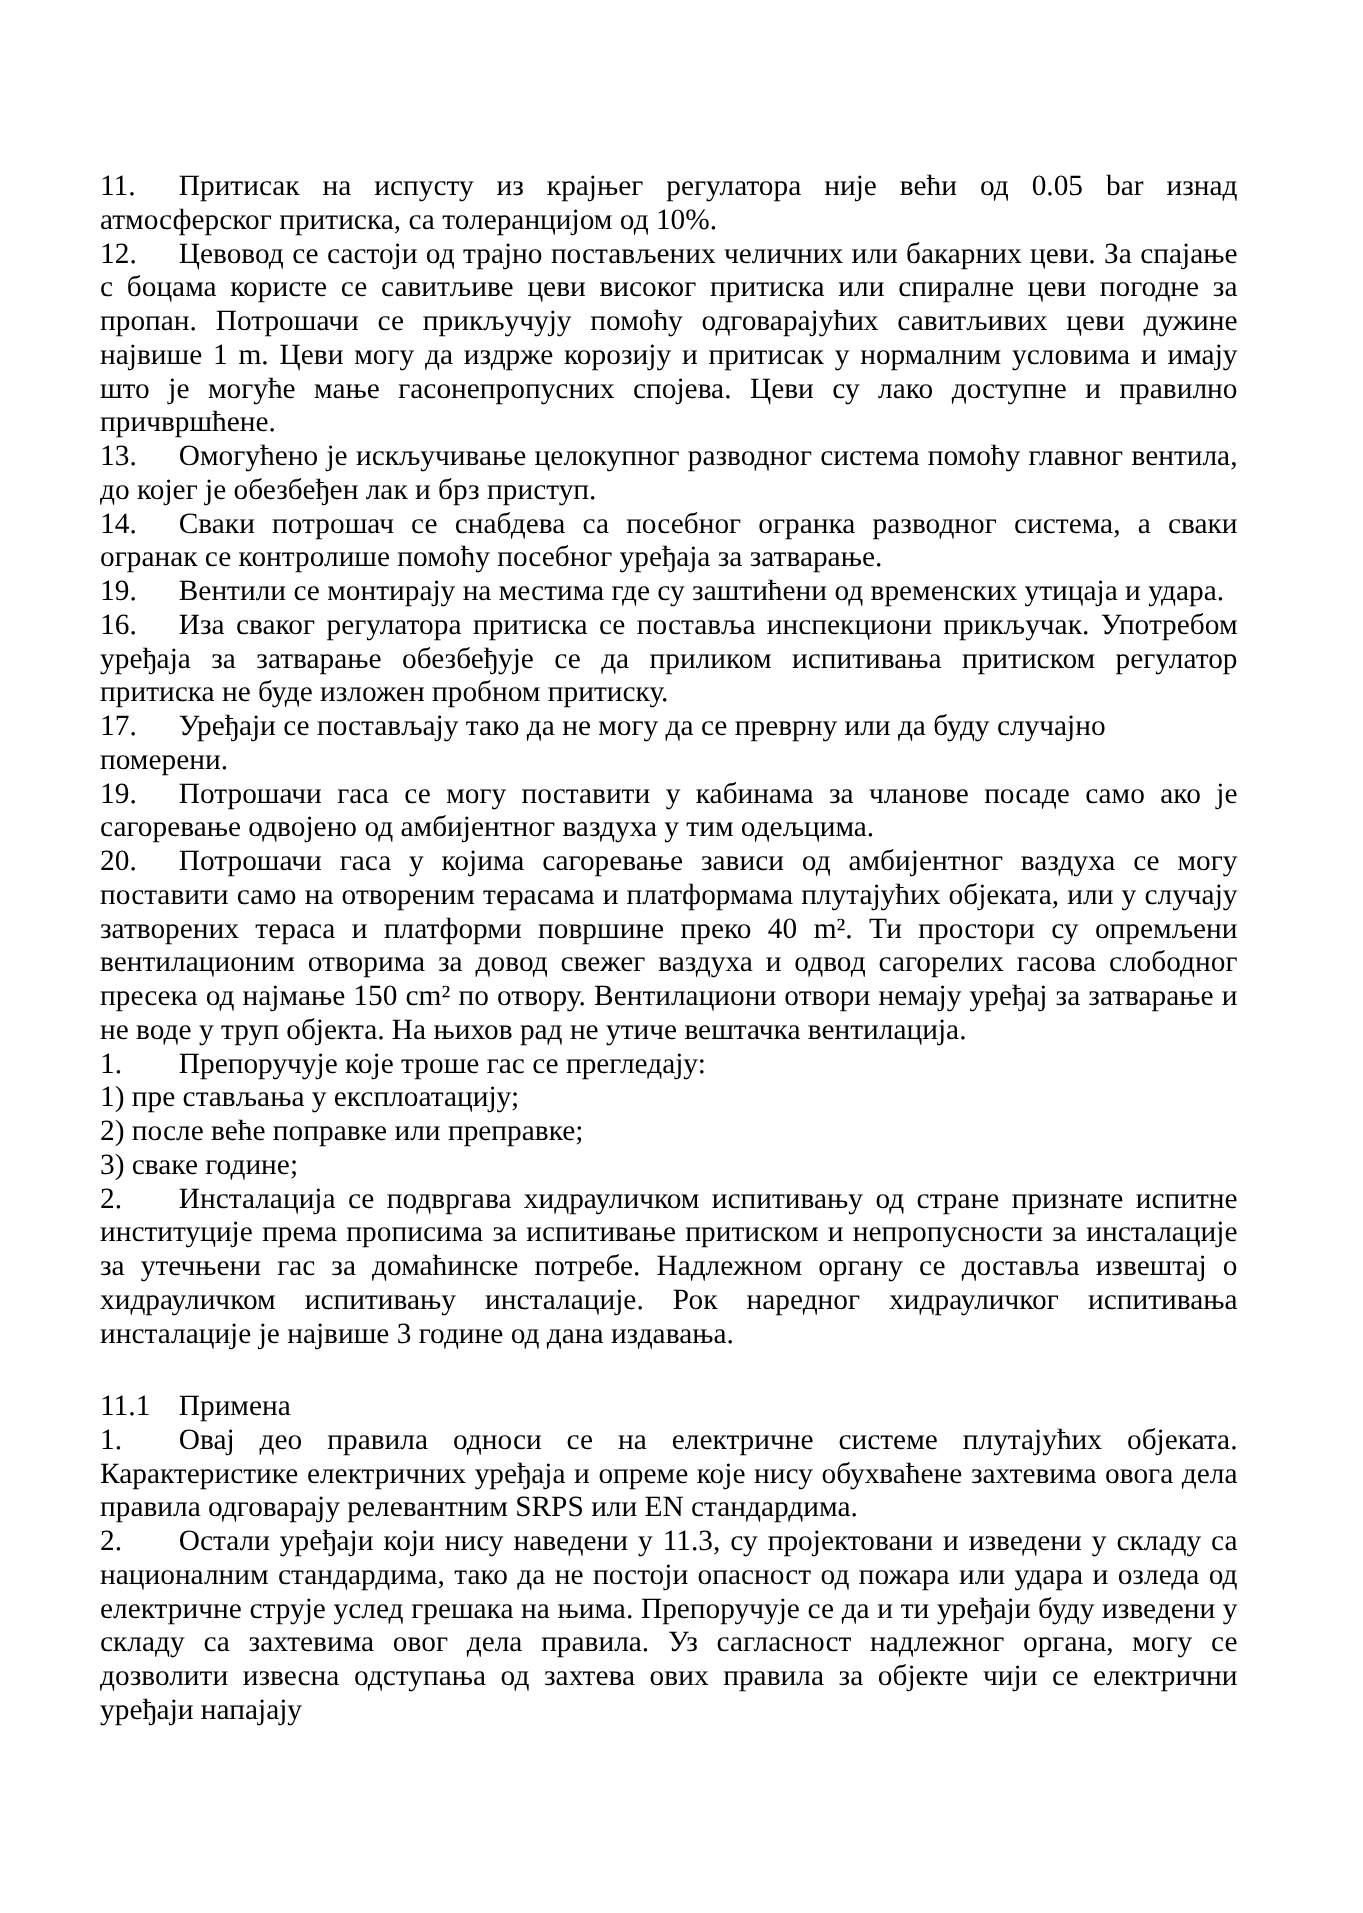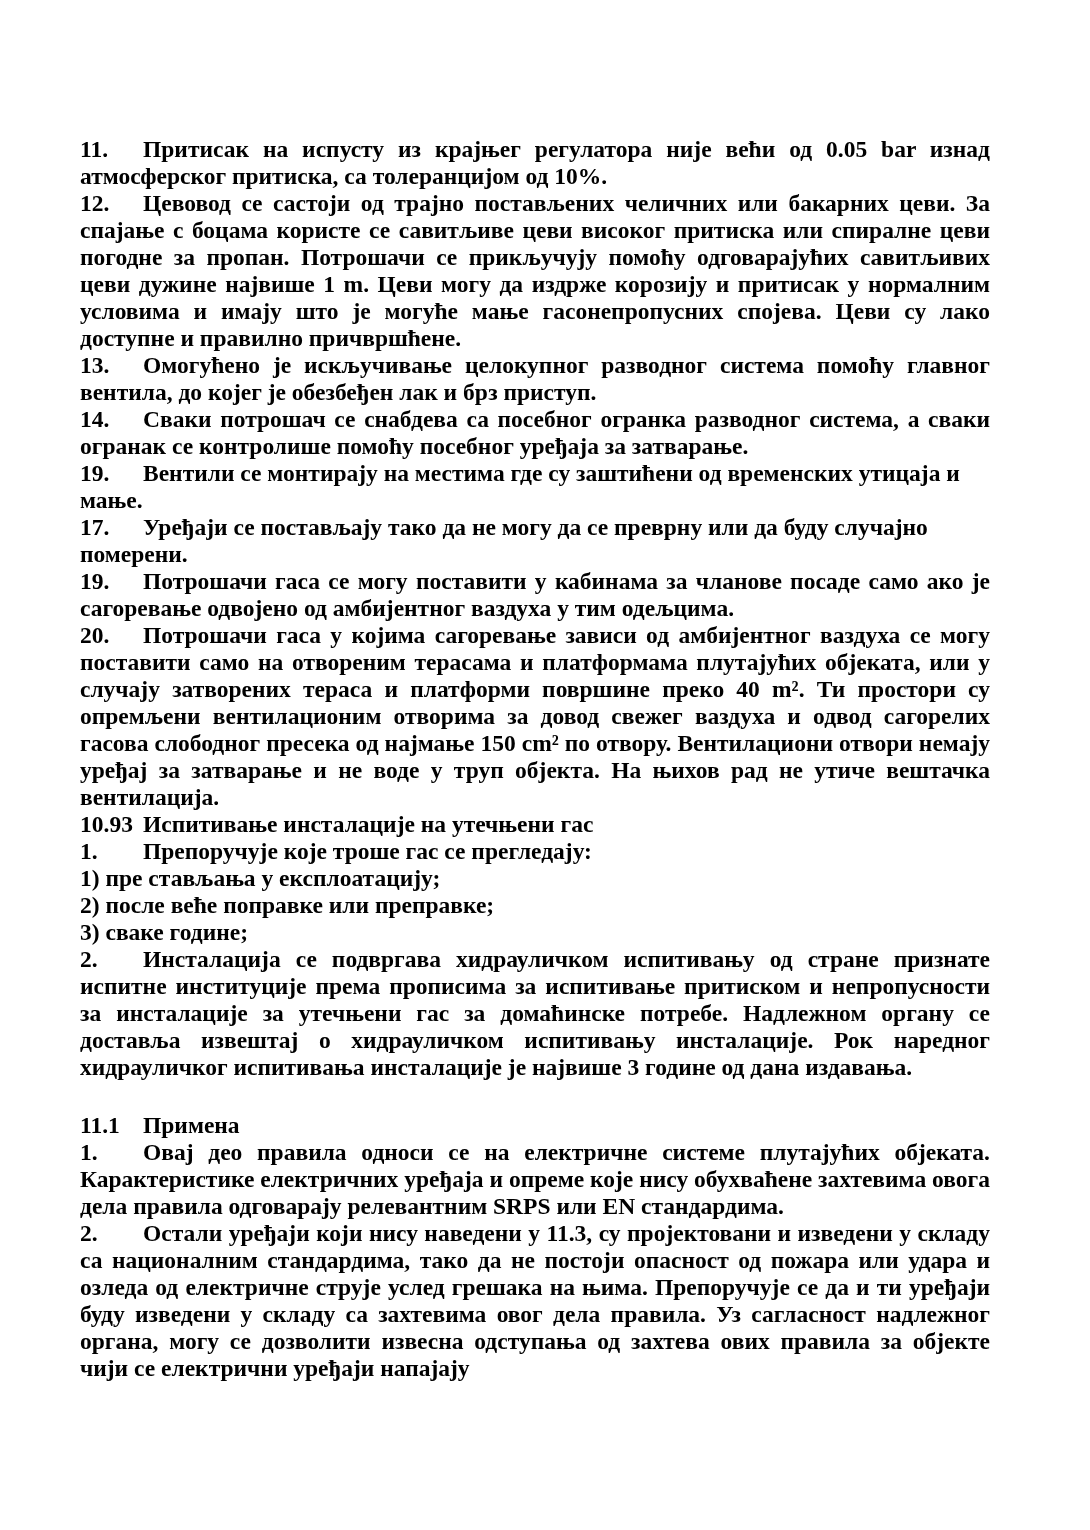--- a/index.html
+++ b/index.html
@@ -12,21 +12,20 @@
     background: #ffffff;
     color: #000000;
     font-family: "Liberation Serif", "DejaVu Serif", serif;
     overflow: hidden;
   }
   .page {
     position: relative;
     width: 1090px;
     height: 1530px;
     background: #ffffff;
-    font-weight: bold;
   }
   .content {
     padding: 136px 100px 0 80px; 
   }
   .content p {
     margin: 0;
     font-size: 23.5px;
     line-height: 27px;
     text-align: justify;
   }
@@ -55,31 +54,31 @@
   <div class="content">
 
     <p><span class="num">11.</span><span>Притисак на испусту из крајњег регулатора није већи од 0.05 bar изнад атмосферског притиска, са толеранцијом од 10%.</span></p>
 
     <p><span class="num">12.</span><span>Цевовод се састоји од трајно постављених челичних или бакарних цеви. За спајање с боцама користе се савитљиве цеви високог притиска или спиралне цеви погодне за пропан. Потрошачи се прикључују помоћу одговарајућих савитљивих цеви дужине највише 1 m. Цеви могу да издрже корозију и притисак у нормалним условима и имају што је могуће мање гасонепропусних спојева. Цеви су лако доступне и правилно причвршћене.</span></p>
 
     <p><span class="num">13.</span><span>Омогућено је искључивање целокупног разводног система помоћу главног вентила, до којег је обезбеђен лак и брз приступ.</span></p>
 
     <p><span class="num">14.</span><span>Сваки потрошач се снабдева са посебног огранка разводног система, а сваки огранак се контролише помоћу посебног уређаја за затварање.</span></p>
 
-    <p class="single"><span class="num">19.</span><span>Вентили се монтирају на местима где су заштићени од временских утицаја и мање.</span></p>
+    <p class="single"><span class="num">19.</span><span>Вентили се монтирају на местима где су заштићени од временских утицаја и удара.</span></p>
 
+    <p><span class="num">16.</span><span>Иза сваког регулатора притиска се поставља инспекциони прикључак. Употребом уређаја за затварање обезбеђује се да приликом испитивања притиском регулатор притиска не буде изложен пробном притиску.</span></p>
 
     <p class="single"><span class="num">17.</span><span>Уређаји се постављају тако да не могу да се преврну или да буду случајно померени.</span></p>
 
 
     <p><span class="num">19.</span><span>Потрошачи гаса се могу поставити у кабинама за чланове посаде само ако је сагоревање одвојено од амбијентног ваздуха у тим одељцима.</span></p>
 
     <p><span class="num">20.</span><span>Потрошачи гаса у којима сагоревање зависи од амбијентног ваздуха се могу поставити само на отвореним терасама и платформама плутајућих објеката, или у случају затворених тераса и платформи површине преко 40 m². Ти простори су опремљени вентилационим отворима за довод свежег ваздуха и одвод сагорелих гасова слободног пресека од најмање 150 cm² по отвору. Вентилациони отвори немају уређај за затварање и не воде у труп објекта. На њихов рад не утиче вештачка вентилација.</span></p>
 
-    <p class="single"><span class="num">10.93</span><span>Испитивање инсталације на утечњени гас</span></p>
 
     <p class="single"><span class="num">1.</span><span>Препоручује које троше гас се прегледају:</span></p>
 
     <p class="sub">1) пре стављања у експлоатацију;</p>
     <p class="sub">2) после веће поправке или преправке;</p>
     <p class="sub">3) сваке године;</p>
 
     <p><span class="num">2.</span><span>Инсталација се подвргава хидрауличком испитивању од стране признате испитне институције према прописима за испитивање притиском и непропусности за инсталације за утечњени гас за домаћинске потребе. Надлежном органу се доставља извештај о хидрауличком испитивању инсталације. Рок наредног хидрауличког испитивања инсталације је највише 3 године од дана издавања.</span></p>
 
 

